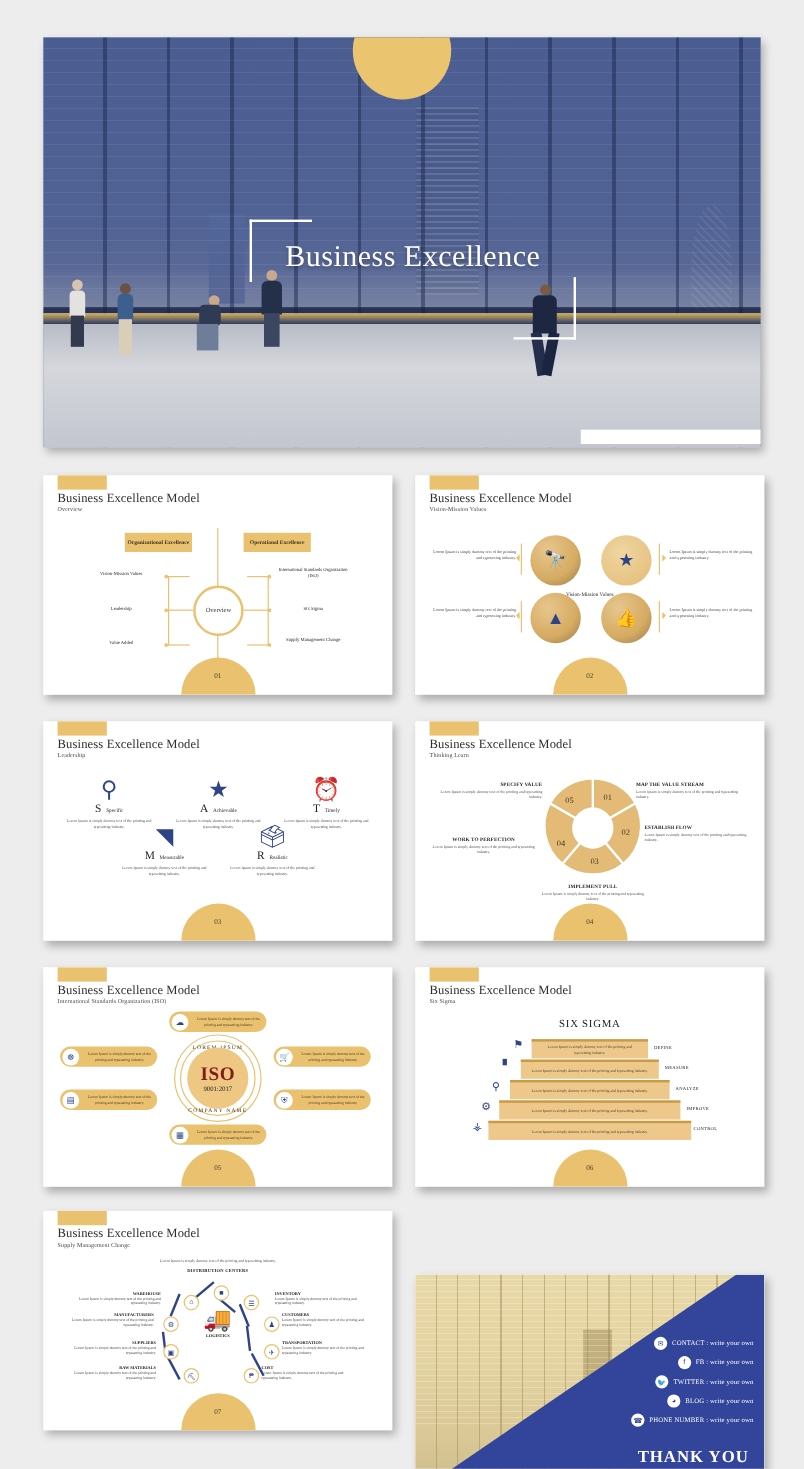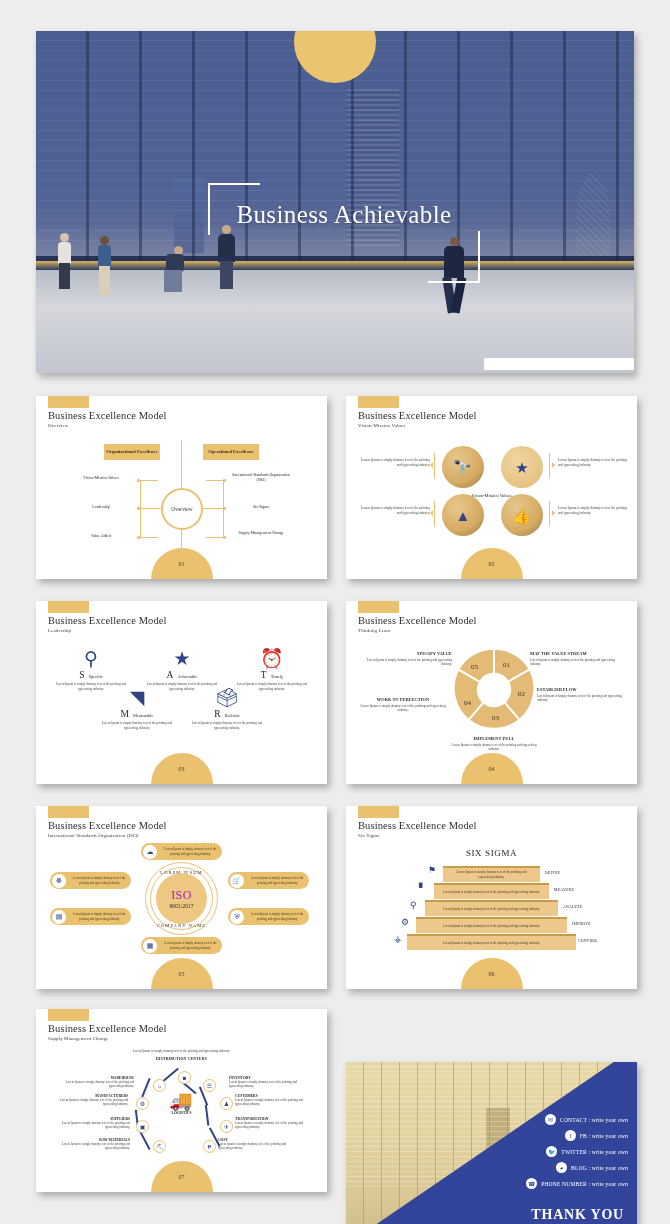--- a/index.html
+++ b/index.html
@@ -144,21 +144,21 @@
   .tl-body { font-family:"Liberation Serif", serif; font-size:3.2px; line-height:1.5;
     color:#4a4a4a; margin-top:1.5px; }
 
   
   #s05 { left:36px; top:806px; }
   .iso-badge { position:absolute; left:109px; top:56px; width:73px; height:73px; }
   .iso-ring-o { position:absolute; inset:0; border-radius:50%; border:1.2px solid #eac16f; }
   .iso-ring-m { position:absolute; inset:5px; border-radius:50%; border:1px solid #eac16f; }
   .iso-core { position:absolute; inset:11px; border-radius:50%; background:#eec882;
     display:flex; flex-direction:column; align-items:center; justify-content:center; }
-  .iso-core .t1 { font-family:"Liberation Serif", serif; font-size:12px; color:#a21caf; letter-spacing:.4px; }
+  .iso-core .t1 { font-family:"Liberation Serif", serif; font-size:16px; color:#7f1d1d; letter-spacing:.4px;font-weight:bold; }
   .iso-core .t2 { font-family:"Liberation Serif", serif; font-size:5.6px; color:#22262f; margin-top:0px; }
   .iso-arc { position:absolute; left:0; right:0; text-align:center;
     font-family:"Liberation Serif", serif; font-size:4.6px; color:#3d3423; letter-spacing:1px; }
   .iso-pill { position:absolute; height:17px; width:81px; background:#eac16f;
     border-radius:17px; display:flex; align-items:center; }
   .iso-pill .pic { width:14px; height:14px; border-radius:50%; background:#fff;
     display:flex; align-items:center; justify-content:center; color:#2e4487;
     font-size:7px; flex:none; margin:0 2px; }
   .iso-pill .ptx { font-family:"Liberation Serif", serif; font-size:3.1px; line-height:1.45;
     color:#4a4226; text-align:center; padding:0 3px; }
@@ -260,21 +260,21 @@
         <div class="p-body" style="left:10px;top:40px;width:9px;height:36px;background:#1b2440;transform:rotate(11deg);"></div>
       </div>
 
       <div class="ts-sun"></div>
       <div class="ts-whitebar"></div>
 
       <div class="ts-title-wrap">
         <div class="ts-bracket-tl"></div>
         <div class="ts-bracket-br"></div>
         <div class="ts-title">
-          <div>Business Achievable</div>
+          <div>Business Excellence</div>
         </div>
       </div>
     </div>
   </div>
 
   <div class="slide c-slide" id="s01">
     <div class="c-tab"></div>
     <div class="c-title">Business Excellence Model</div>
     <div class="c-sub">Overview</div>
 

